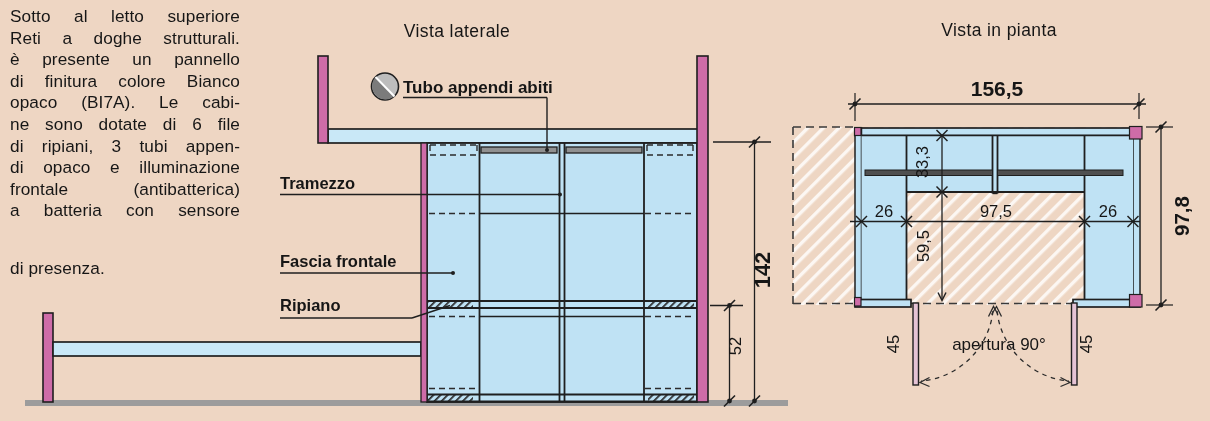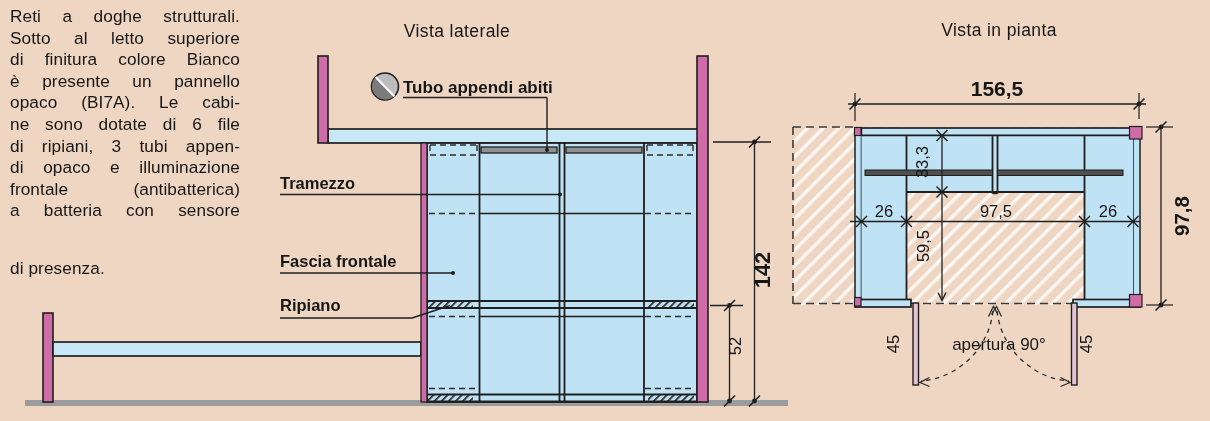--- a/index.html
+++ b/index.html
@@ -19,24 +19,24 @@
   text{font-family:"Liberation Sans", sans-serif;fill:#161616;}
   .title{font-size:17.5px;letter-spacing:.4px;}
   .lbl{font-size:16.5px;font-weight:bold;}
   .dim{font-size:16.5px;}
   .dimb{font-size:20.5px;font-weight:bold;}
 </style>
 </head>
 <body>
 
 <div id="desc">
+  <span class="pline">Sotto al letto superiore</span>
   <span class="pline">Reti a doghe strutturali.</span>
-  <span class="pline">Sotto al letto superiore</span>
+  <span class="pline">è presente un pannello</span>
   <span class="pline">di finitura colore Bianco</span>
-  <span class="pline">è presente un pannello</span>
   <span class="pline">opaco (BI7A). Le cabi-</span>
   <span class="pline">ne sono dotate di 6 file</span>
   <span class="pline">di ripiani, 3 tubi appen-</span>
   <span class="pline">di opaco e illuminazione</span>
   <span class="pline">frontale (antibatterica)</span>
   <span class="pline">a batteria con sensore</span>
   <span class="pline last">di presenza.</span>
 </div>
 
 <svg width="1210" height="421" viewBox="0 0 1210 421">

